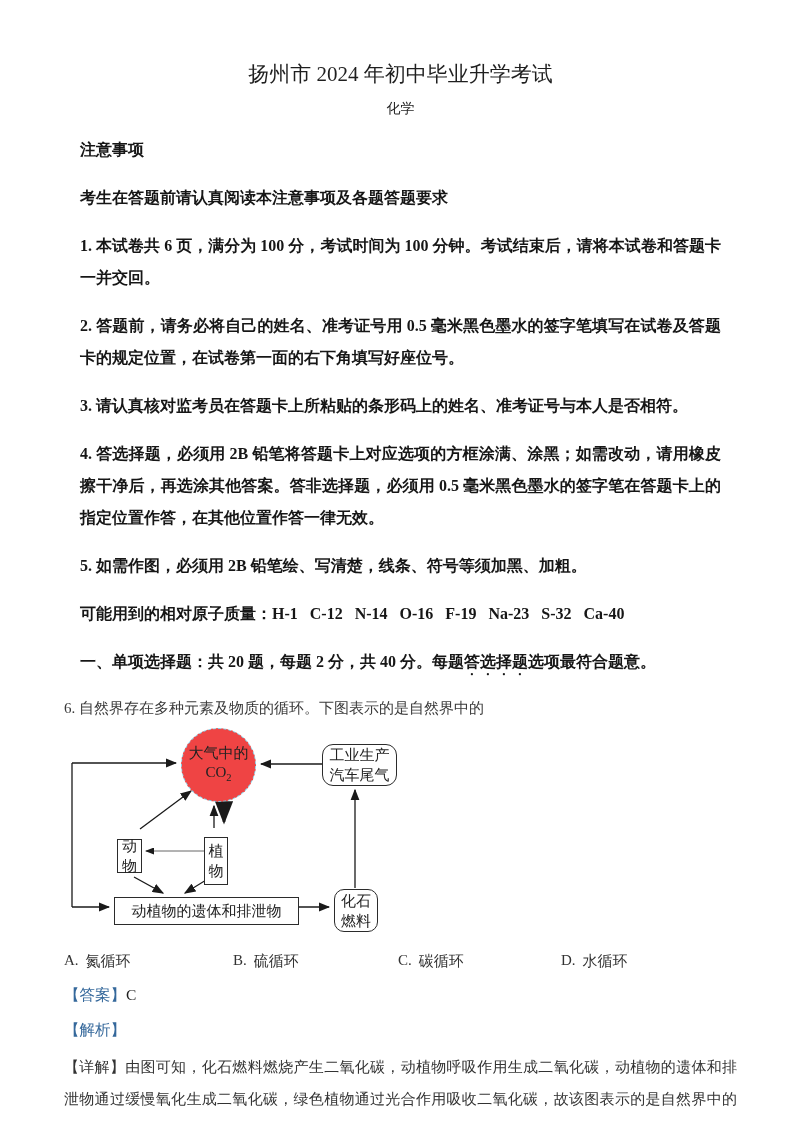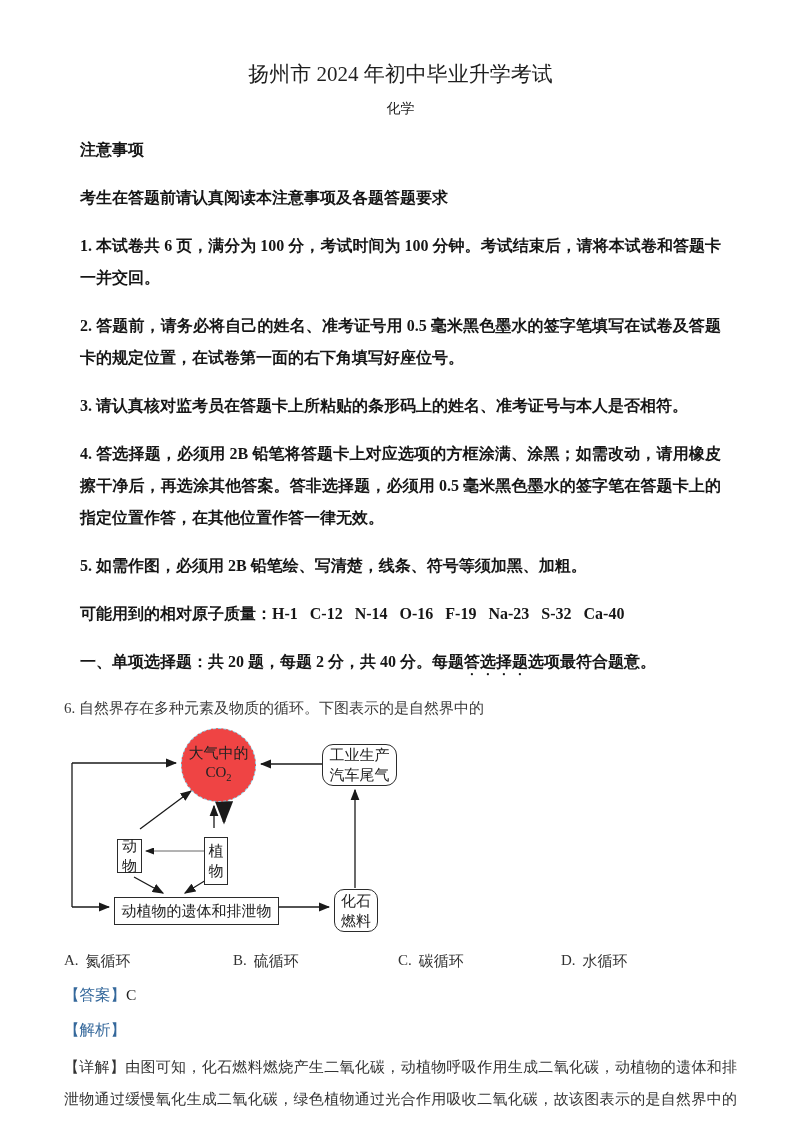--- a/index.html
+++ b/index.html
@@ -33,21 +33,21 @@
   .co2-circle {
     position:absolute; box-sizing:border-box; background:#ef4444;
     border:1.5px dashed var(--diagram_dash,#85cbe0); border-radius:50%;
     display:flex; flex-direction:column; align-items:center; justify-content:center;
     line-height:19px; text-align:center;
   }
   .co2-circle { left:117px; top:1px; width:75px; height:74px; }
   .box-industry { left:258px; top:17px; width:75px; height:42px;border-radius:11px; }
   .box-animal   { left:53px;  top:112px; width:25px; height:34px; word-break:break-all;text-align:center; }
   .box-plant    { left:140px; top:101px; width:24px; height:48px; word-break:break-all;margin-top:9px; }
-  .box-remains  { left:50px;  top:170px; width:165px; height:28px; }
+  .box-remains  { left:50px;  top:170px; width:185px; height:28px; }
   .box-fossil   { left:270px; top:162px; width:44px; height:43px;border-radius:10px; }
   sub { font-size:0.7em; }
 
   
   .options { display:flex; font-size:15px; color:#333; margin-top:10px; }
   .option { display:flex; }
   .option .olabel { margin-right:7px; }
   .opt-a { width:169px; } .opt-b { width:165px; } .opt-c { width:163px; }
   .meta-line { margin:14px 0 0; font-size:15.5px; color:#1f1f1f; }
   .blue { color:var(--label_blue,#35689b); }

